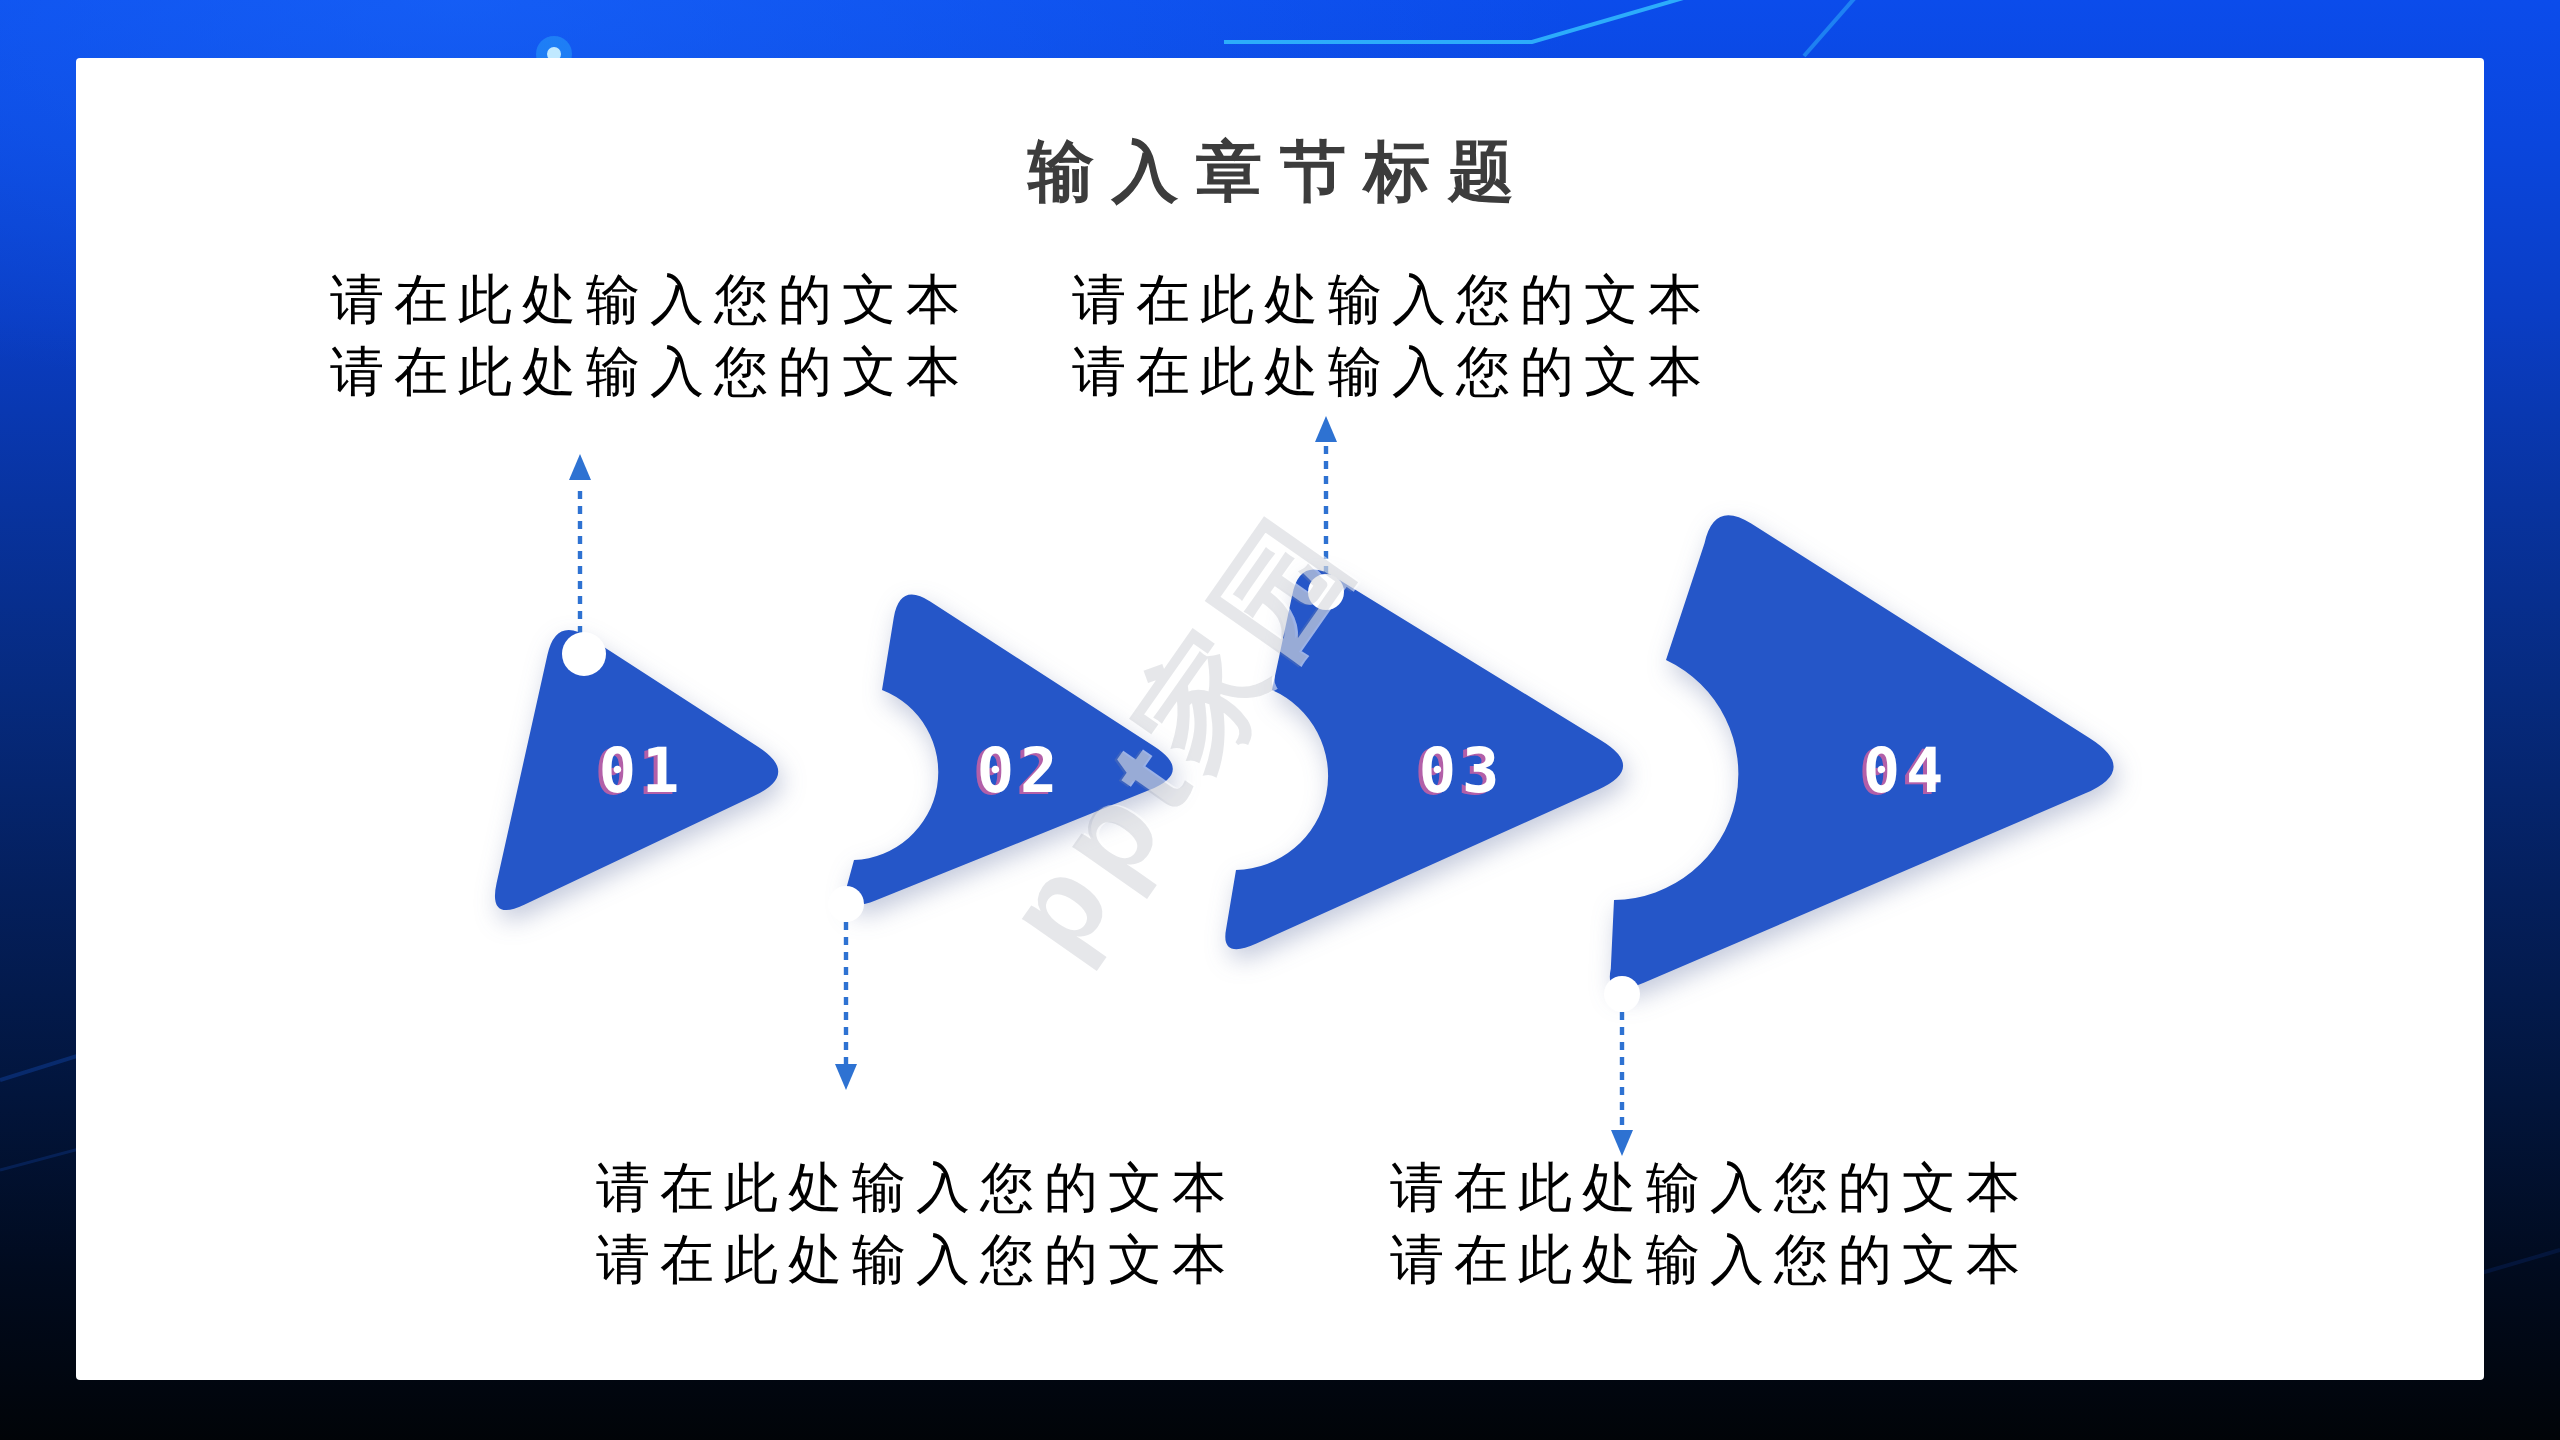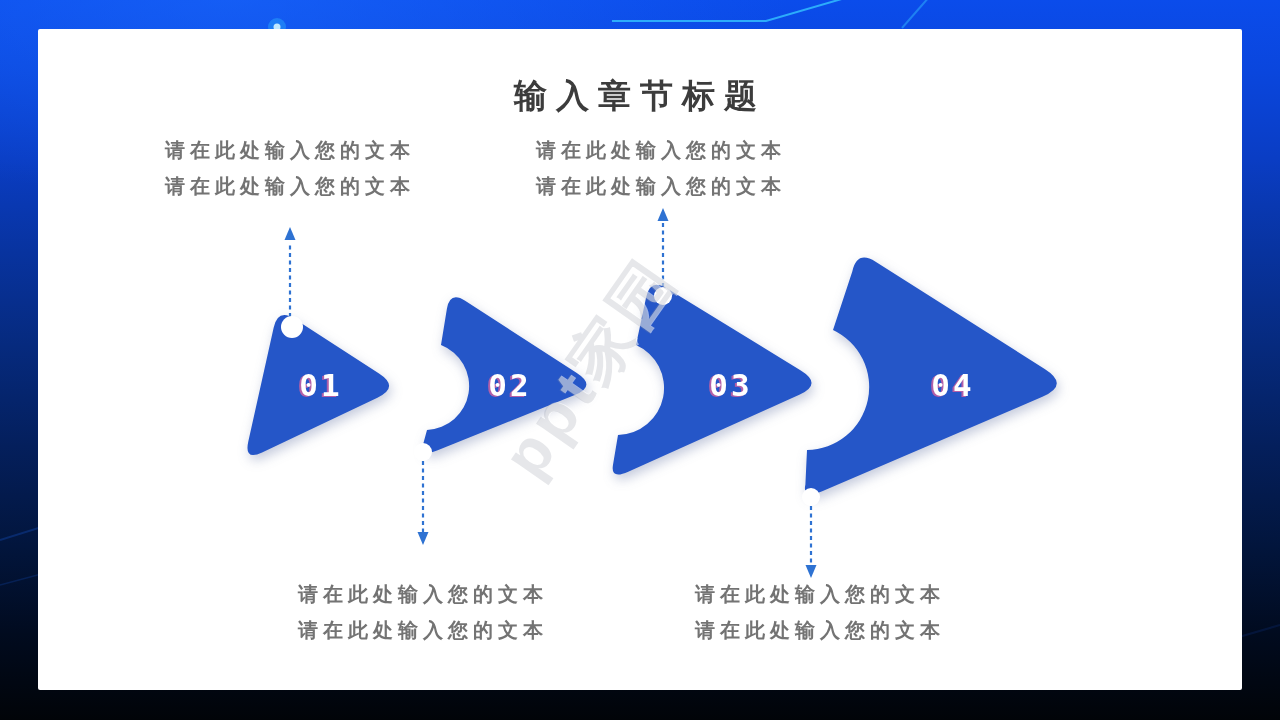--- a/index.html
+++ b/index.html
@@ -10,28 +10,28 @@
       radial-gradient(900px 320px at 18% 0%, rgba(30,110,255,0.50), rgba(0,0,0,0) 62%),
       linear-gradient(180deg, #0b4ceb 0%, #0a46dd 10%, #0a3dc4 22%, #08339f 35%,
         #062a7e 48%, #041f5c 62%, #02153c 76%, #010b1f 88%, #010408 100%);
   }
   .bg-decor { position:absolute; left:0; top:0; width:1280px; height:720px; }
   .card {
     position:absolute; left:38px; top:29px; width:1204px; height:661px;
     background:#ffffff; border-radius:2px;
   }
   .slide-title {
-    position:absolute; left:0; right:0; top:45px; margin:0;
+    position:absolute; left:0; right:0; top:35px; margin:0;
     text-align:center; font-size:33px; font-weight:bold;
     color:#3c3c3c; letter-spacing:9px;
   }
   .textblock { position:absolute; width:330px; }
   .textblock p {
     margin:0 0 8px 0; line-height:28px;
-    font-size:20px; font-weight:bold; letter-spacing:5px; color:#737373;
+    font-size:27px; font-weight:normal; letter-spacing:5px; color:#000000;
   }
   .tb-1 { left:127px; top:107px; }
   .tb-3 { left:498px; top:107px; }
   .tb-2 { left:260px; top:551px; }
   .tb-4 { left:657px; top:551px; }
   .diagram { position:absolute; left:0; top:0; width:1280px; height:720px; }
   .shape { filter: drop-shadow(2px 5px 6px rgba(60,80,140,0.30)); }
   .dotline { stroke-width:2.2; stroke-dasharray:4 3.5; fill:none; }
   .num {
     font-family:"DejaVu Sans Mono","Liberation Mono",monospace;

